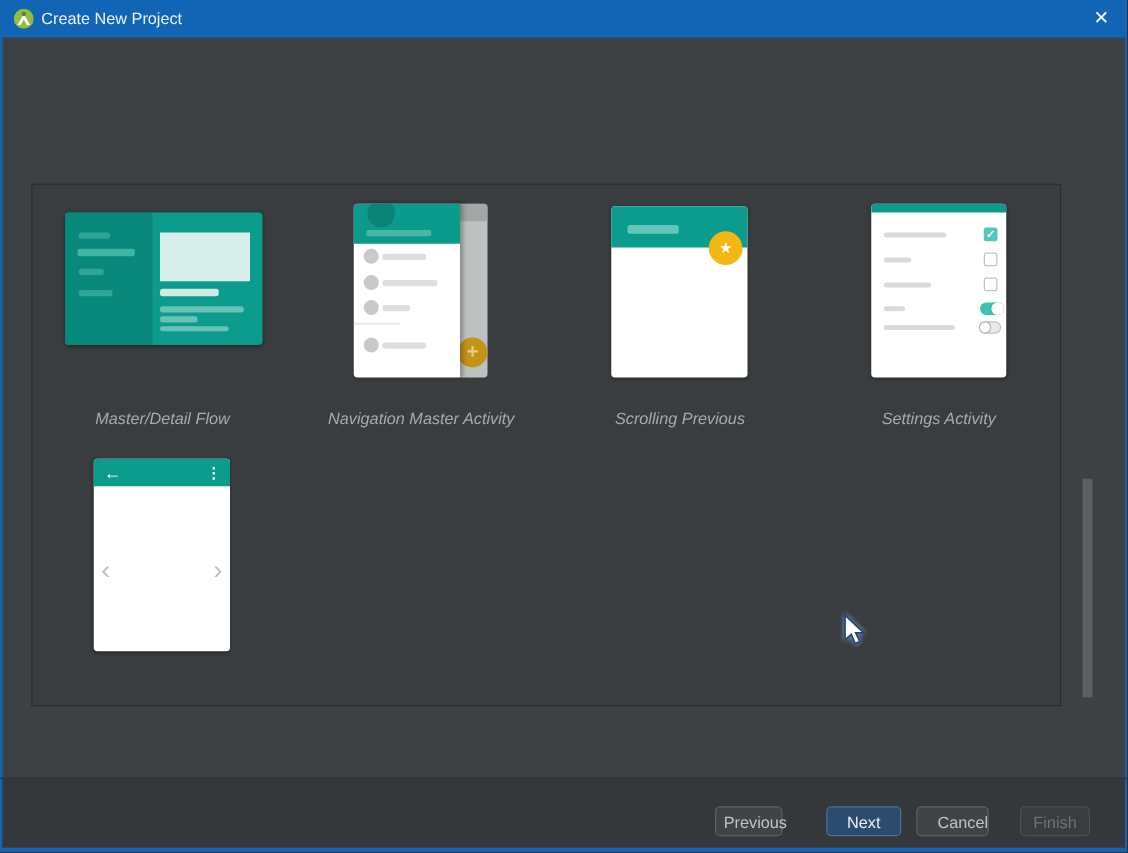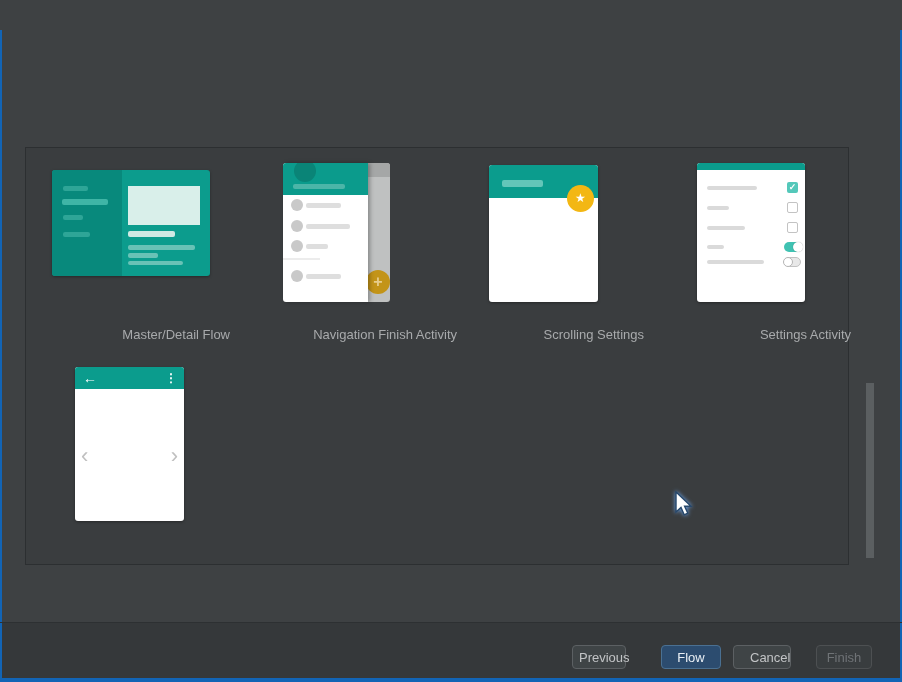--- a/index.html
+++ b/index.html
@@ -21,21 +21,21 @@
   .header-logo{position:absolute;left:20px;top:22px;width:54px;height:56px;}
   .header-title{position:absolute;left:93px;top:34px;font-size:25px;font-weight:300;color:#ECEDED;letter-spacing:.3px;}
   .device-icon{position:absolute;left:821px;top:29px;width:60px;height:50px;}
   .tablet-frame{position:absolute;left:0;top:2px;width:57px;height:36px;border:5px solid #2B2E30;}
   .phone-frame{position:absolute;left:21px;top:10px;width:16px;height:33px;border:4px solid #2B2E30;background:#46494B;}
 
   
   .panel{position:absolute;left:25px;top:147px;width:824px;height:418px;background:#3A3D3F;border:1px solid #2C2F31;}
   .scroll-thumb{position:absolute;left:866px;top:383px;width:8px;height:175px;background:#5B5F61;}
 
-  .tpl-label{position:absolute;height:16px;font-size:13px;color:#A8AAAC;text-align:right;}
+  .tpl-label{position:absolute;height:16px;font-size:13px;color:#A8AAAC;text-align:center;font-style:italic;}
   .card{position:absolute;box-shadow:0 1px 3px rgba(0,0,0,.35);}
 
   
   .md-card{left:52px;top:170px;width:158px;height:106px;border-radius:3px;overflow:hidden;background:#0C9C8D;}
   .md-left{position:absolute;left:0;top:0;width:70px;height:106px;background:#08897C;}
   .md-line{position:absolute;background:#2EA597;border-radius:2px;}
   .md-line-sel{background:#3FB5A6;}
   .md-hero{position:absolute;left:76px;top:16px;width:72px;height:39px;background:#D9EFEA;}
   .md-rline{position:absolute;background:#69C2B6;border-radius:2px;}
 
@@ -90,20 +90,29 @@
   .btn-cancel{left:731px;width:58px;padding-left:16px;}
   .btn-finish{left:814px;width:56px;background:#393D3F;border:1px solid #4D5052;color:#6F7376;}
 
   .cursor{position:absolute;left:674px;top:491px;width:24px;height:28px;filter:drop-shadow(0 0 2px rgba(110,165,235,.95));}
 </style>
 </head>
 <body>
 
 <div id="window">
 
+  <div class="titlebar">
+    <svg class="titlebar-logo" viewBox="0 0 16 16">
+      <circle cx="8" cy="8" r="8" fill="#8FBF3C"></circle>
+      <path d="M8 4 L3 13 L5.5 13 L8 8.5 L10.5 13 L13 13 Z" fill="#FFFFFF"></path>
+      <circle cx="8" cy="4.2" r="1.8" fill="#6E7270"></circle>
+    </svg>
+    <span class="titlebar-title">Create New Project</span>
+    <span class="close-btn">✕</span>
+  </div>
 
   <div class="edge edge-left"></div>
   <div class="edge edge-right"></div>
   <div class="edge edge-bottom"></div>
 
 
   <div class="panel"></div>
 
   <div class="card md-card">
     <div class="md-left">
@@ -134,28 +143,28 @@
       <div class="nav-row-line" style="top:40px;width:35px;"></div>
       <div class="nav-dot" style="top:57px;"></div>
       <div class="nav-row-line" style="top:61px;width:44px;"></div>
       <div class="nav-dot" style="top:77px;"></div>
       <div class="nav-row-line" style="top:81px;width:22px;"></div>
       <div class="nav-divider"></div>
       <div class="nav-dot" style="top:107px;"></div>
       <div class="nav-row-line" style="top:111px;width:35px;"></div>
     </div>
   </div>
-  <div class="tpl-label" style="left:217px;top:327px;width:240px;">Navigation Finish Activity</div>
+  <div class="tpl-label" style="left:217px;top:327px;width:240px;">Navigation Master Activity</div>
 
   <div class="card scr-card">
     <div class="scr-bar"></div>
     <div class="scr-title"></div>
     <div class="scr-fab">★</div>
   </div>
-  <div class="tpl-label" style="left:444px;top:327px;width:200px;">Scrolling Settings</div>
+  <div class="tpl-label" style="left:444px;top:327px;width:200px;">Scrolling Previous</div>
 
   <div class="card set-card">
     <div class="set-strip"></div>
     <div class="set-line" style="top:23px;width:50px;"></div>
     <div class="set-cb set-cb-on" style="top:19px;">✓</div>
     <div class="set-line" style="top:43px;width:22px;"></div>
     <div class="set-cb set-cb-off" style="top:39px;"></div>
     <div class="set-line" style="top:63px;width:38px;"></div>
     <div class="set-cb set-cb-off" style="top:59px;"></div>
     <div class="set-line" style="top:82px;width:17px;"></div>
@@ -176,21 +185,21 @@
     </div>
     <span class="tab-chevron tab-chev-l">‹</span>
     <span class="tab-chevron tab-chev-r">›</span>
   </div>
 
   <div class="scroll-thumb"></div>
 
   <div class="footer-sep"></div>
   <div class="footer">
     <button class="btn btn-previous">Previous</button>
-    <button class="btn btn-next">Flow</button>
+    <button class="btn btn-next">Next</button>
     <button class="btn btn-cancel">Cancel</button>
     <button class="btn btn-finish">Finish</button>
   </div>
 
   <svg class="cursor" viewBox="0 0 24 28">
     <path d="M2,1 L2,21 L7,16.5 L10.2,23.8 L13.8,22.2 L10.6,15.2 L17,15.2 Z" fill="#FFFFFF" stroke="#27486B" stroke-width="1.4"></path>
   </svg>
 
 </div>
 

